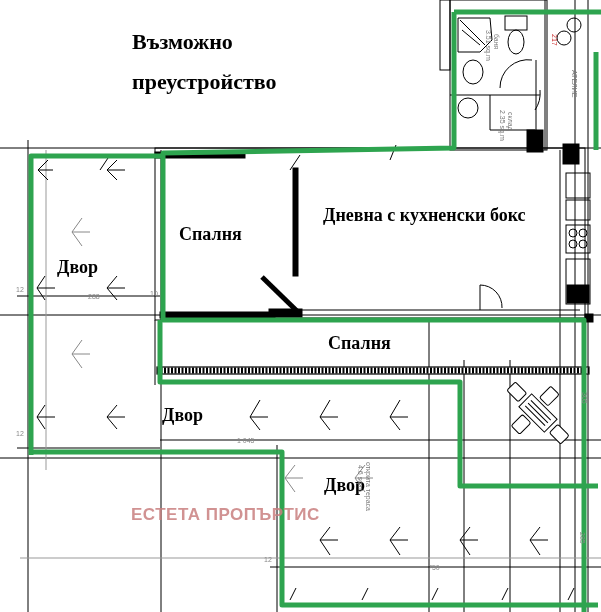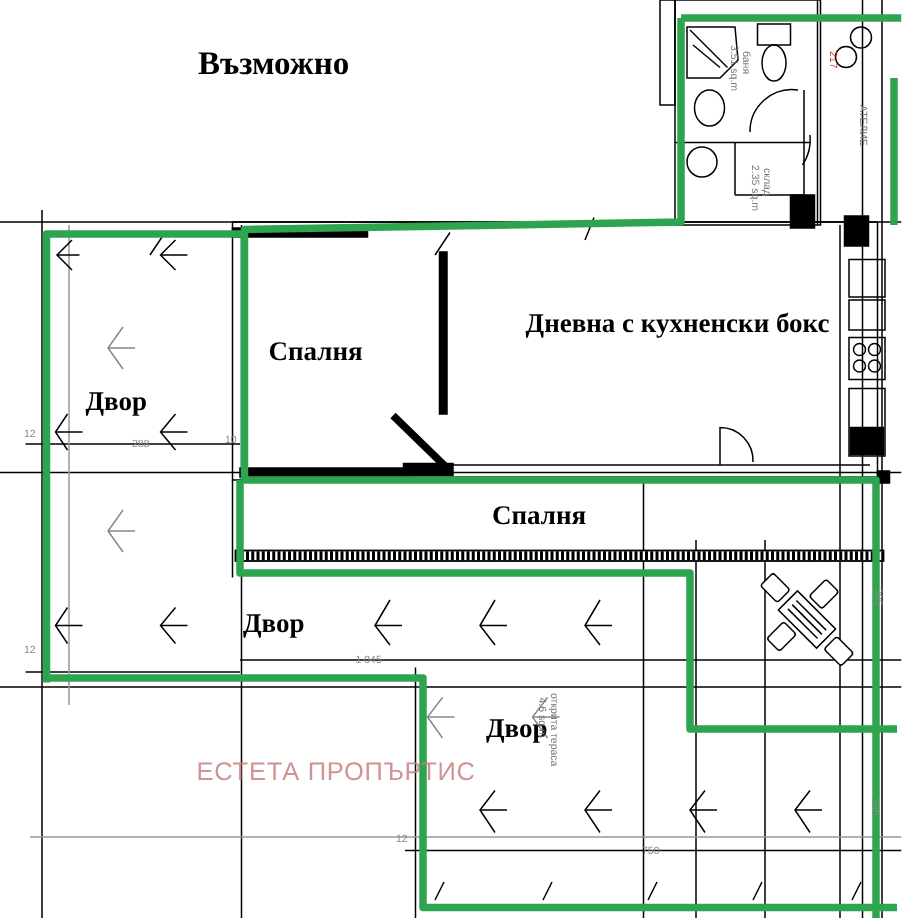--- a/index.html
+++ b/index.html
@@ -1,26 +1,26 @@
 <!DOCTYPE html>
 <html><head>
   <meta charset="utf-8">
   <style>
     html, body { margin: 0; padding: 0; background: #ffffff; }
     body { width: 601px; height: 612px; overflow: hidden; position: relative; font-family: "Liberation Serif", serif; }
     #plan { position: absolute; left: 0; top: 0; width: 601px; height: 612px; }
     .lbl { position: absolute; font-family: "Liberation Serif", serif; font-weight: bold; color: #000; white-space: nowrap; line-height: 1; }
     .title { left: 92px; top: 22px; font-size: 22px; line-height: 40px; margin-left: 40px; }
     .room-bed { left: 179px; top: 205px; font-size: 18px; margin-top: 20px; }
-    .room-living { left: 323px; top: 203px; font-size: 18px; line-height: 25px; white-space: normal; width: 230px; text-align: right; }
+    .room-living { left: 323px; top: 203px; font-size: 18px; line-height: 25px; white-space: normal; width: 230px; }
     .room-terrace { left: 328px; top: 334px; font-size: 18px; }
     .yard1 { left: 57px; top: 258px; font-size: 18px; }
     .yard2 { left: 162px; top: 406px; font-size: 18px; }
     .yard3 { left: 324px; top: 476px; font-size: 18px; }
-    .watermark { position: absolute; left: 131px; top: 505px; font-family: "Liberation Sans", sans-serif; font-weight: normal; font-size: 17px; color: #c98080; opacity: 0.85; white-space: nowrap; letter-spacing: 0.5px; }
+    .watermark { position: absolute; left: 131px; top: 505px; font-family: "Liberation Sans", sans-serif; font-weight: bold; font-size: 17px; color: #c98080; opacity: 0.85; white-space: nowrap; letter-spacing: 0.5px; }
     .small { position: absolute; font-family: "Liberation Sans", sans-serif; font-size: 7px; color: #777; white-space: nowrap; line-height: 1; }
     .vert { transform: rotate(90deg); transform-origin: left top; }
     .dim { font-size: 7px; color: #888; }
   </style>
 </head>
 <body>
 
 <svg id="plan" viewBox="0 0 601 612" xmlns="http://www.w3.org/2000/svg">
 
   <g stroke="#000" stroke-width="1" fill="none">
@@ -142,20 +142,21 @@
     <path d="M454 12 L601 12"></path>
     <path d="M31 455 L31 156 L161 156"></path>
     <path d="M31 452 L282 452 L282 605 L598 605"></path>
     <path d="M160 320 L160 382 L460 382 L460 486 L598 486"></path>
     <path d="M596 52 L596 150"></path>
   </g>
 </svg>
 
 <div class="lbl title">
   <div>Възможно</div>
+  <div>преустройство</div>
 </div>
 
 <div class="lbl room-bed">Спалня</div>
 <div class="lbl room-living">Дневна с кухненски бокс</div>
 <div class="lbl room-terrace">Спалня</div>
 <div class="lbl yard1">Двор</div>
 <div class="lbl yard2">Двор</div>
 <div class="lbl yard3">Двор</div>
 
 <div class="watermark">ЕСТЕТА ПРОПЪРТИС</div>

